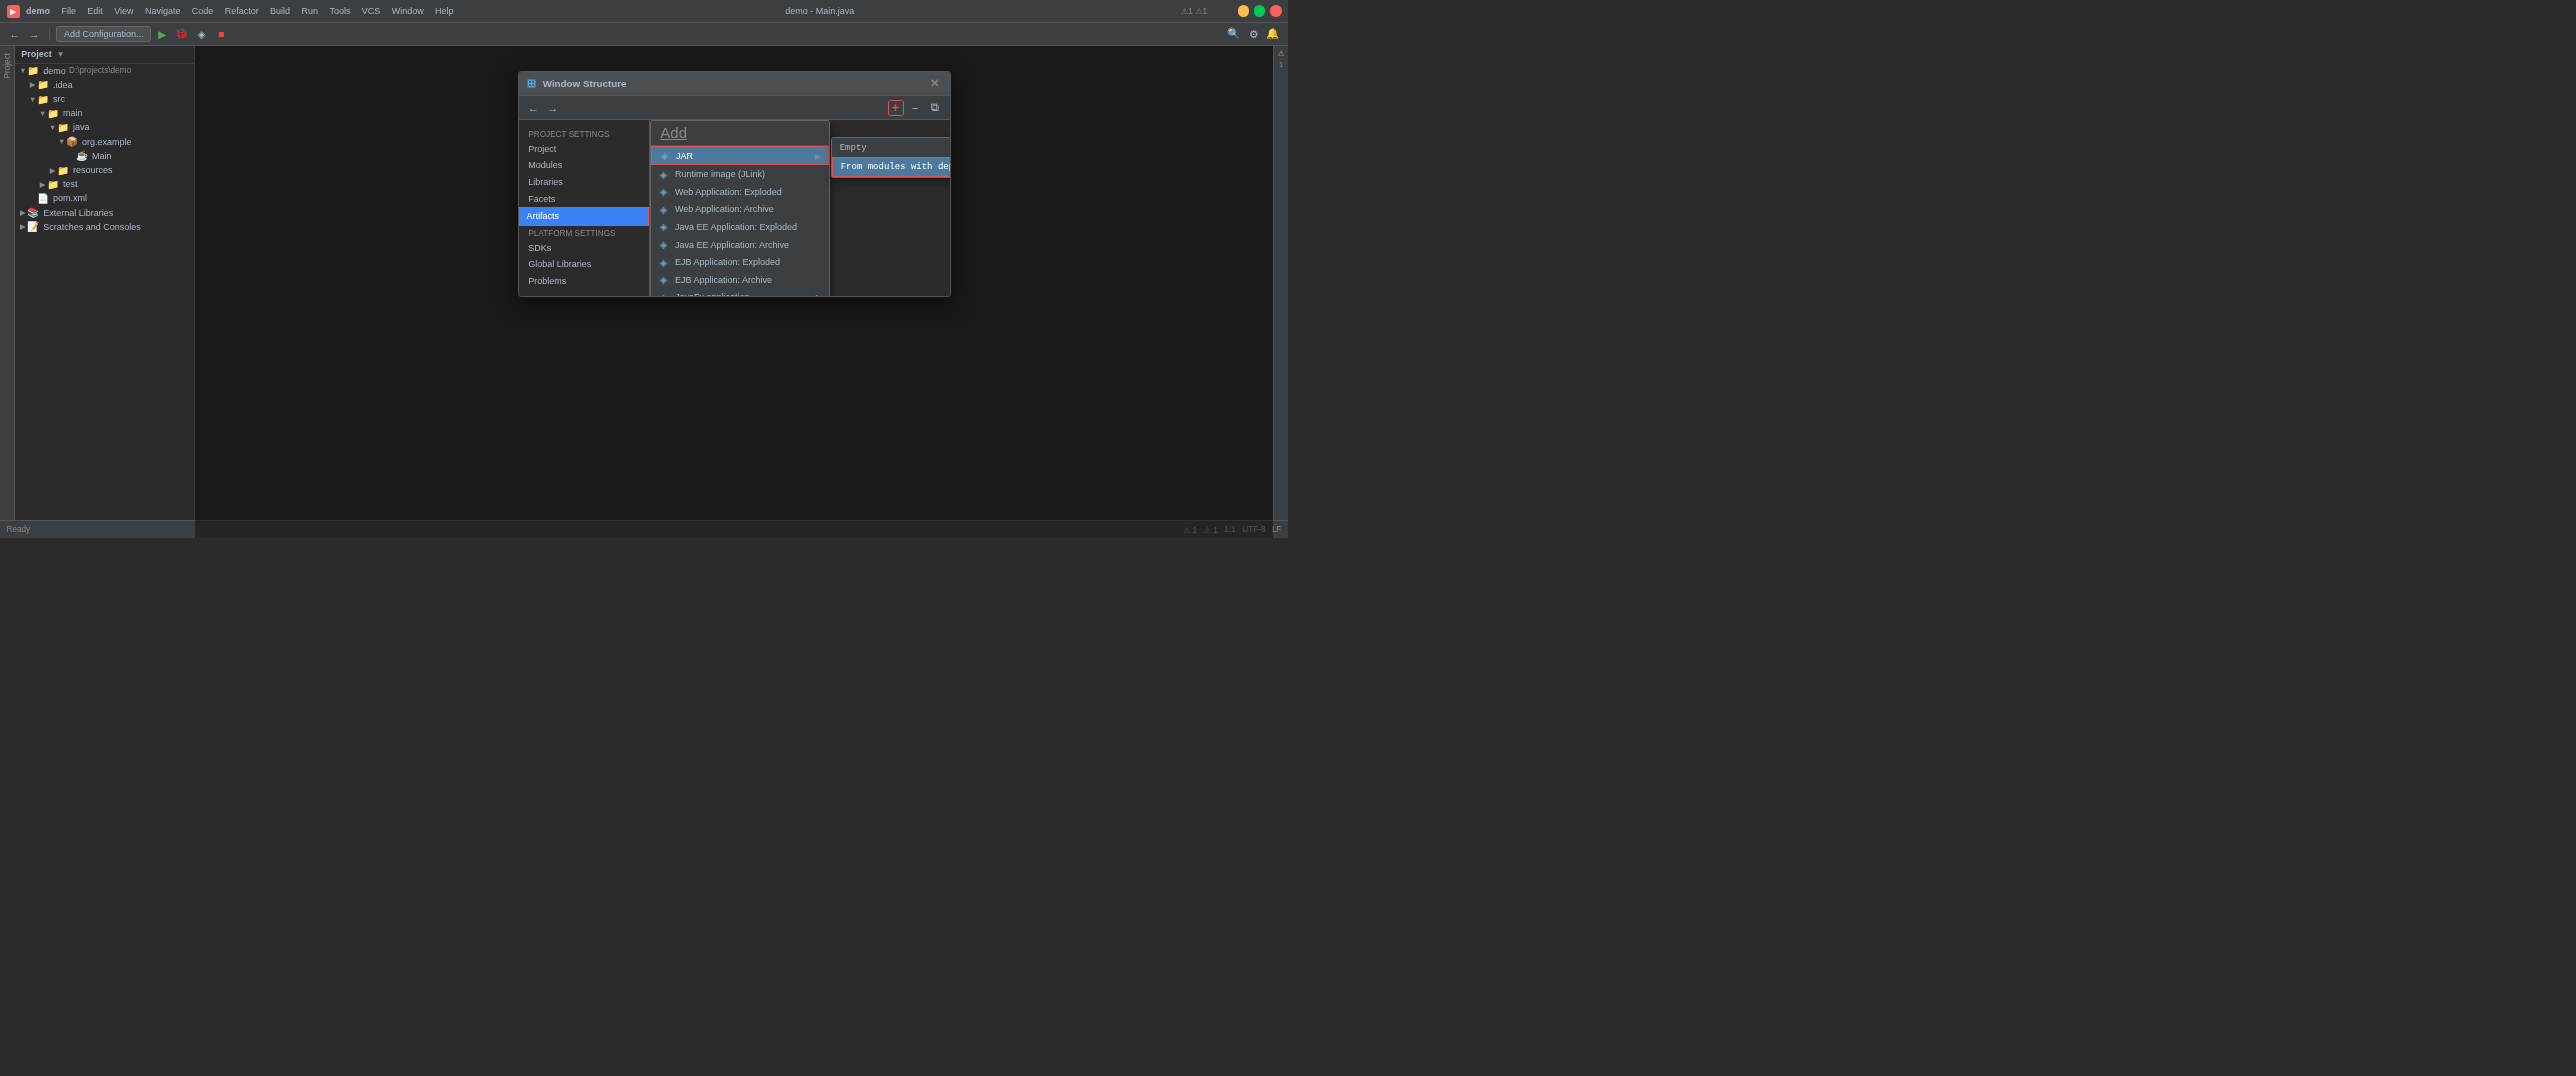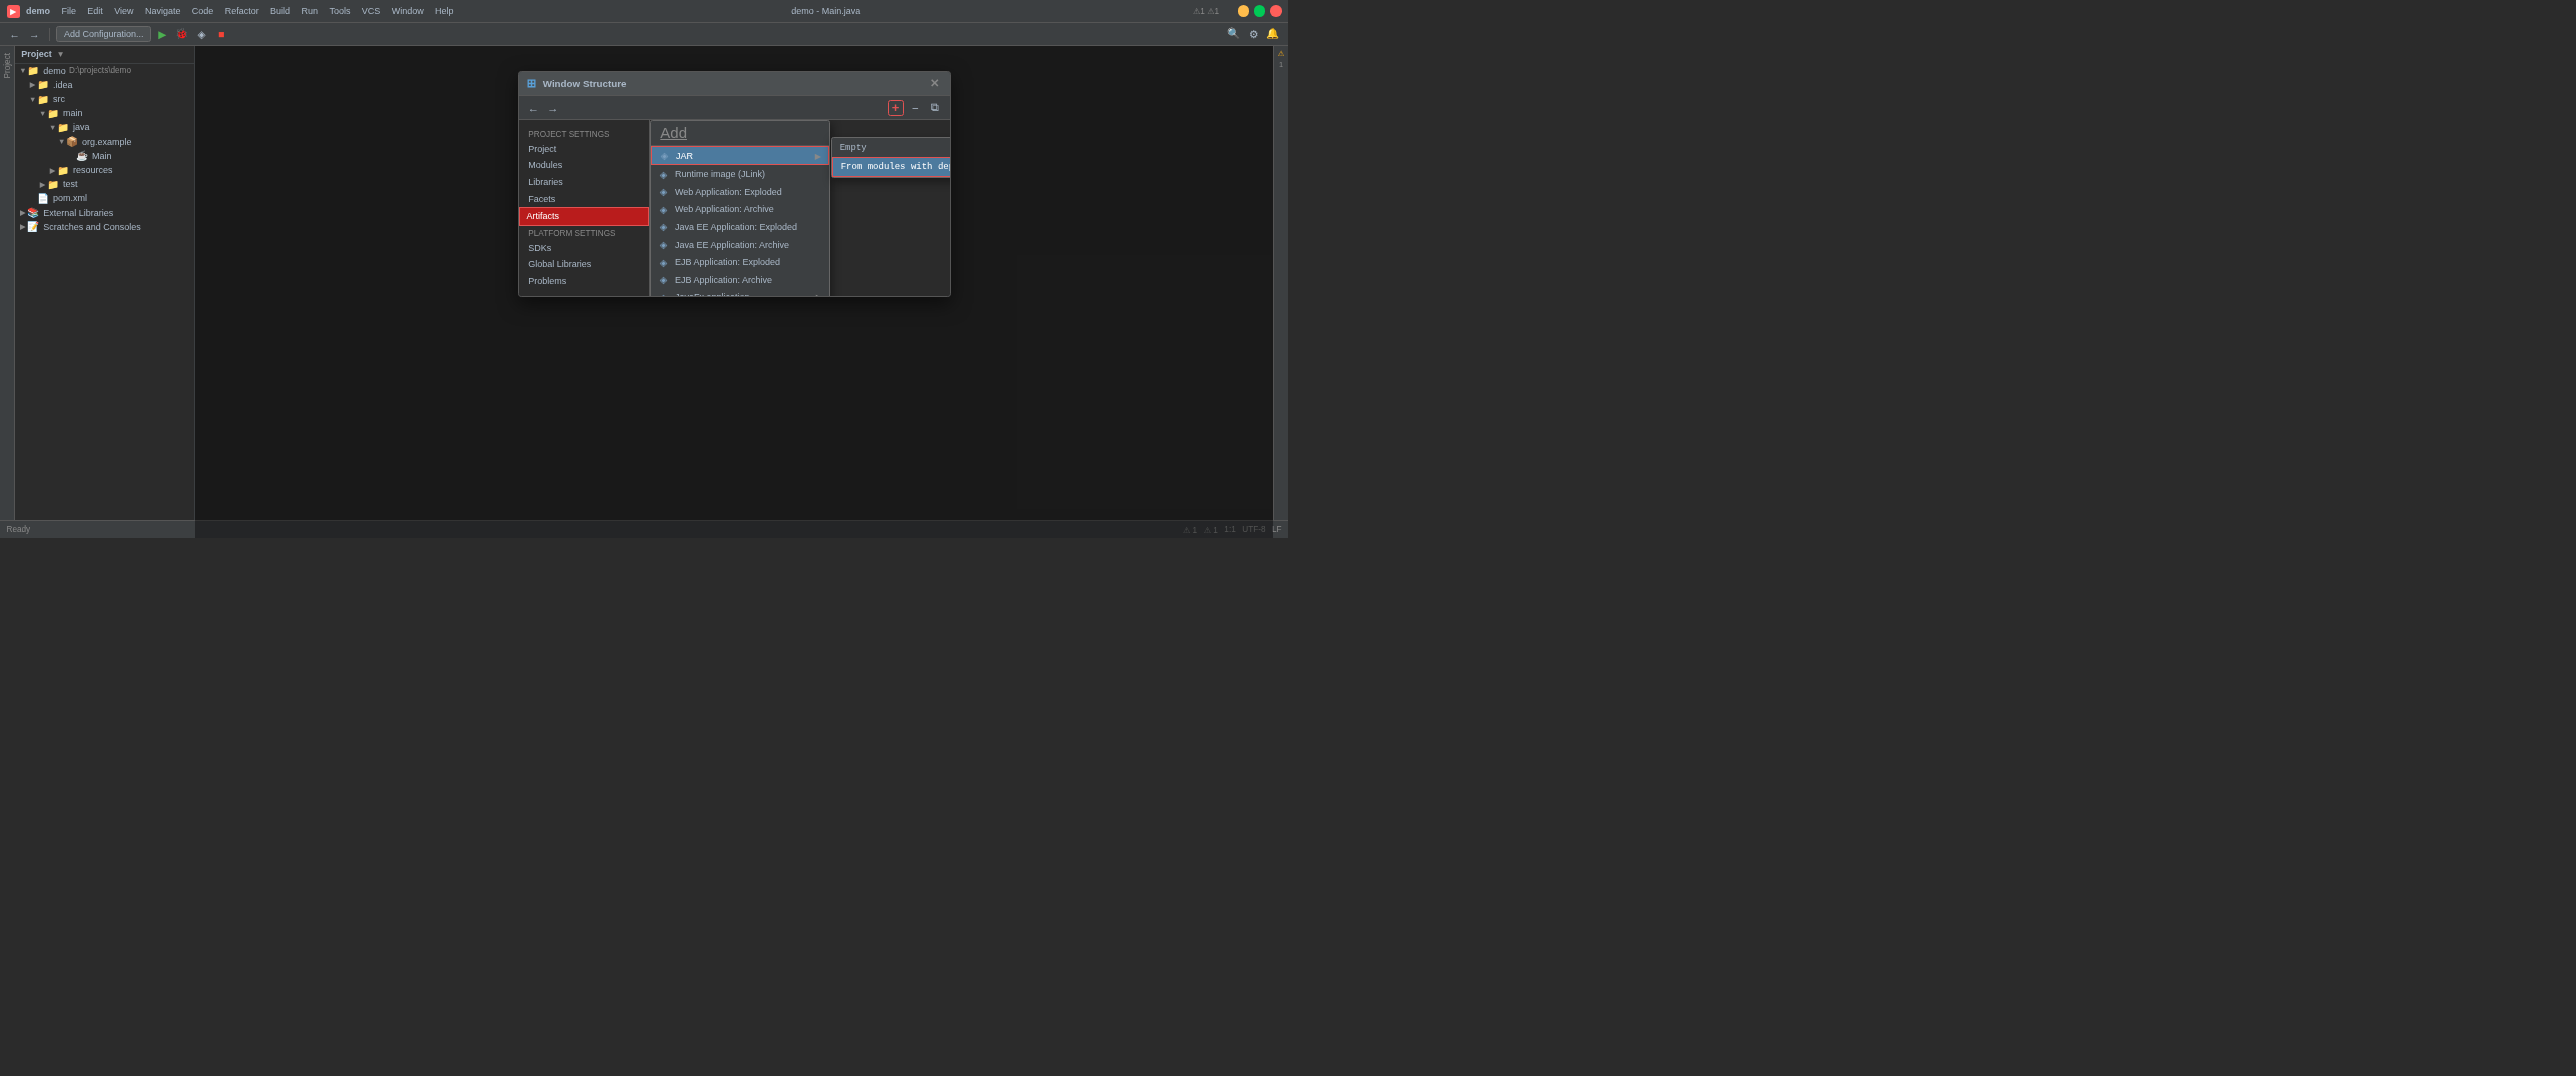--- a/index.html
+++ b/index.html
@@ -239,21 +239,21 @@
     }
     .nav-item {
       padding: 3.3px 9.8px;
       cursor: pointer;
       font-size: 9px;
       color: #a9b7c6;
       border-radius: 0;
     }
     .nav-item.highlighted {
       border: 1.6px solid #e05252;
-      background: #b91c1c;
+      background: #3b82f6;
       color: white;
       padding-left: 7px;
     }
     .dialog-content {
       flex: 1;
       background: #2b2b2b;
       overflow-y: auto;
       position: relative;
     }
 
@@ -347,21 +347,21 @@
     <span class="title-bar-menu-item">Code</span>
     <span class="title-bar-menu-item">Refactor</span>
     <span class="title-bar-menu-item">Build</span>
     <span class="title-bar-menu-item">Run</span>
     <span class="title-bar-menu-item">Tools</span>
     <span class="title-bar-menu-item">VCS</span>
     <span class="title-bar-menu-item">Window</span>
     <span class="title-bar-menu-item">Help</span>
   </div>
   <div style="flex:1; text-align:center; font-size:9px;">demo - Main.java</div>
-  <div style="display:flex; gap:3.3px; align-items:center; margin-right:12px;">
+  <div style="display:flex; gap:3.3px; align-items:center; margin-right:24px;">
     <span style="font-size:8.2px; color:#888;">⚠1 ⚠1</span>
   </div>
   <div style="display:flex; gap:4.9px;">
     <div class="title-btn tb-min"></div>
     <div class="title-btn tb-max"></div>
     <div class="title-btn tb-close"></div>
   </div>
 </div>
 
 <div class="run-toolbar">

